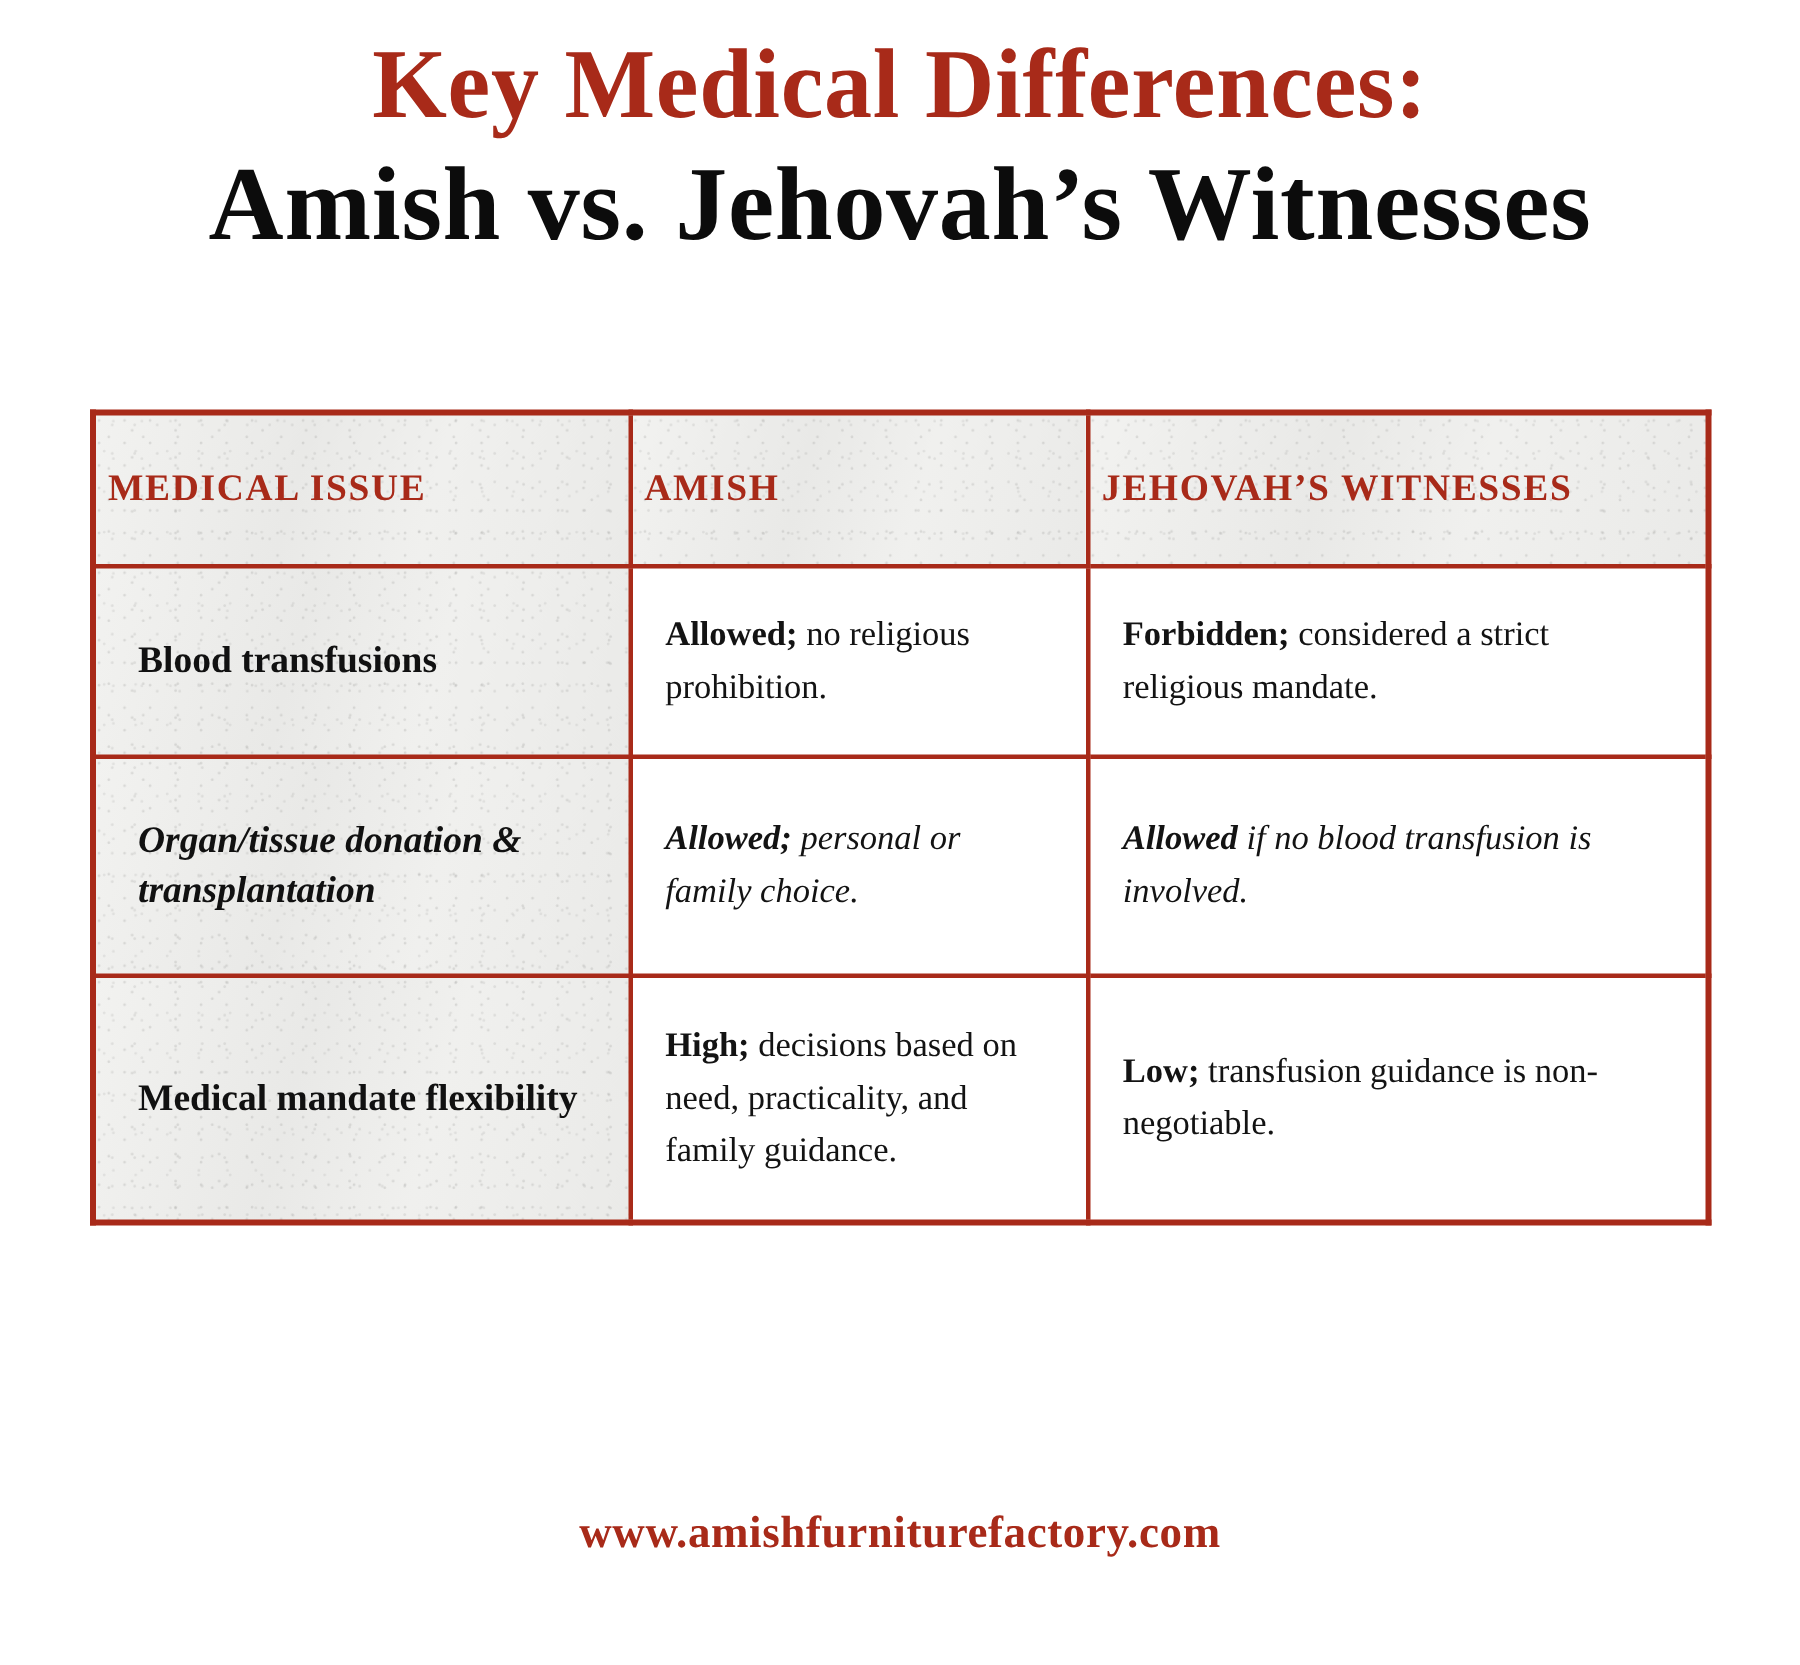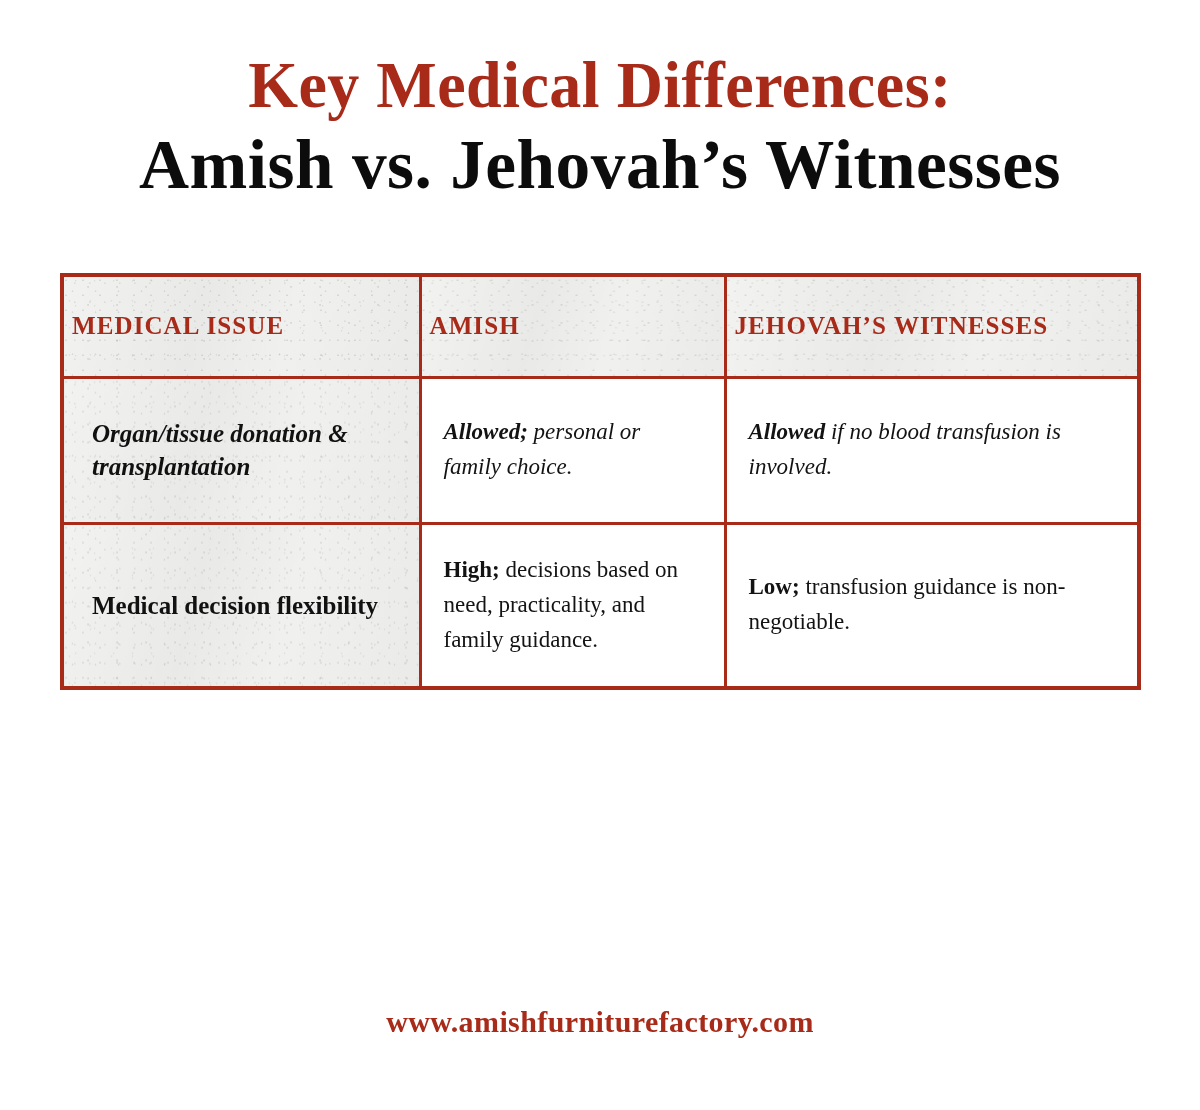--- a/index.html
+++ b/index.html
@@ -19,21 +19,21 @@
   .page {
     position: relative;
     width: 1200px;
     height: 1110px;
     background: #ffffff;
     box-sizing: border-box;
   }
 
   
   .title-block {
-    padding-top: 52px;
+    padding-top: 24px;
     text-align: center;
     line-height: 1.0;
   }
   .title-line1 {
     display: block;
     color: #a82a19;
     font-family: "Liberation Serif", "DejaVu Serif", serif;
     font-weight: 700;
     font-size: 66px;
     letter-spacing: 0.5px;
@@ -181,37 +181,48 @@
           <th class="paper">
             <span class="hdr-text">AMISH</span>
           </th>
           <th class="paper">
             <span class="hdr-text">JEHOVAH’S WITNESSES</span>
           </th>
         </tr>
       </thead>
       <tbody>
 
+        <tr class="r1">
+          <td class="issue paper">
+            <span class="issue-text">Blood transfusions</span>
+          </td>
+          <td class="detail">
+            <span class="detail-text"><b>Allowed;</b><span> no religious prohibition.</span></span>
+          </td>
+          <td class="detail">
+            <span class="detail-text"><b>Forbidden;</b><span> considered a strict religious mandate.</span></span>
+          </td>
+        </tr>
 
         <tr class="r2">
           <td class="issue paper">
             <span class="issue-text">Organ/tissue donation &amp; transplantation</span>
           </td>
           <td class="detail">
             <span class="detail-text"><b>Allowed;</b><span> personal or family choice.</span></span>
           </td>
           <td class="detail">
             <span class="detail-text"><b>Allowed</b><span> if no blood transfusion is involved.</span></span>
           </td>
         </tr>
 
 
         <tr class="r4">
           <td class="issue paper">
-            <span class="issue-text">Medical decision flexibility</span>
+            <span class="issue-text">Medical mandate flexibility</span>
           </td>
           <td class="detail">
             <span class="detail-text"><b>High;</b><span> decisions based on need, practicality, and family guidance.</span></span>
           </td>
           <td class="detail">
             <span class="detail-text"><b>Low;</b><span> transfusion guidance is non-negotiable.</span></span>
           </td>
         </tr>
 
       </tbody>

